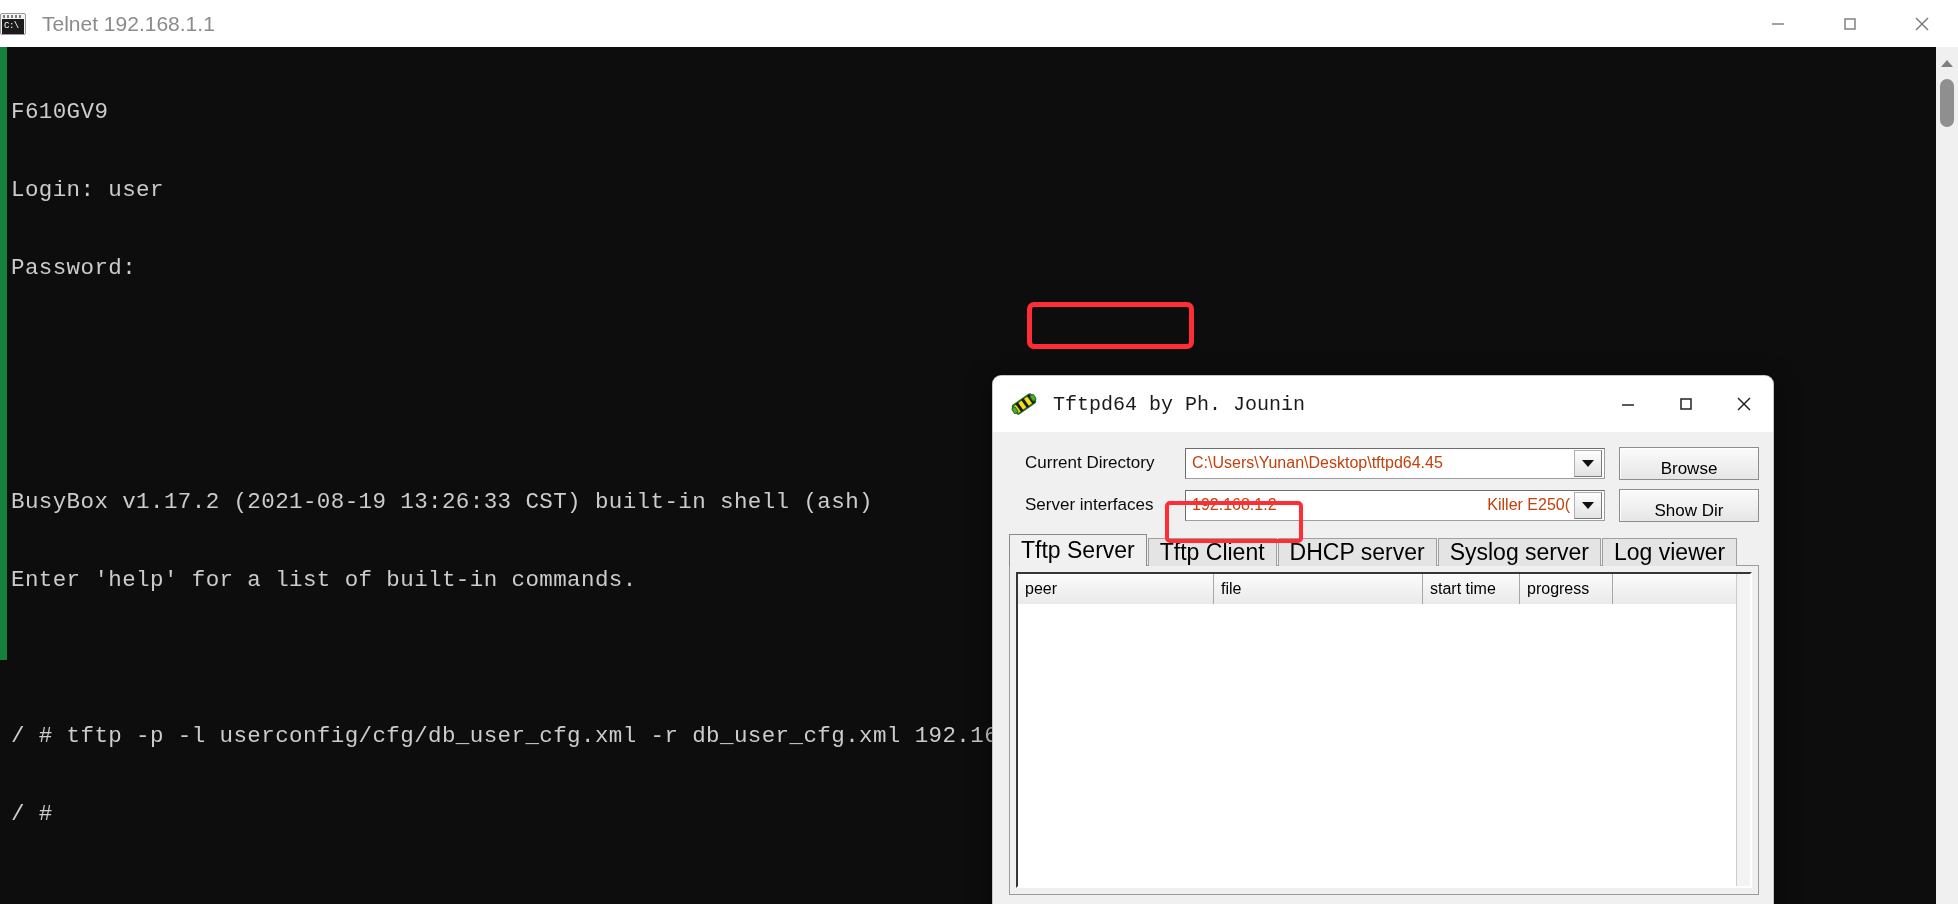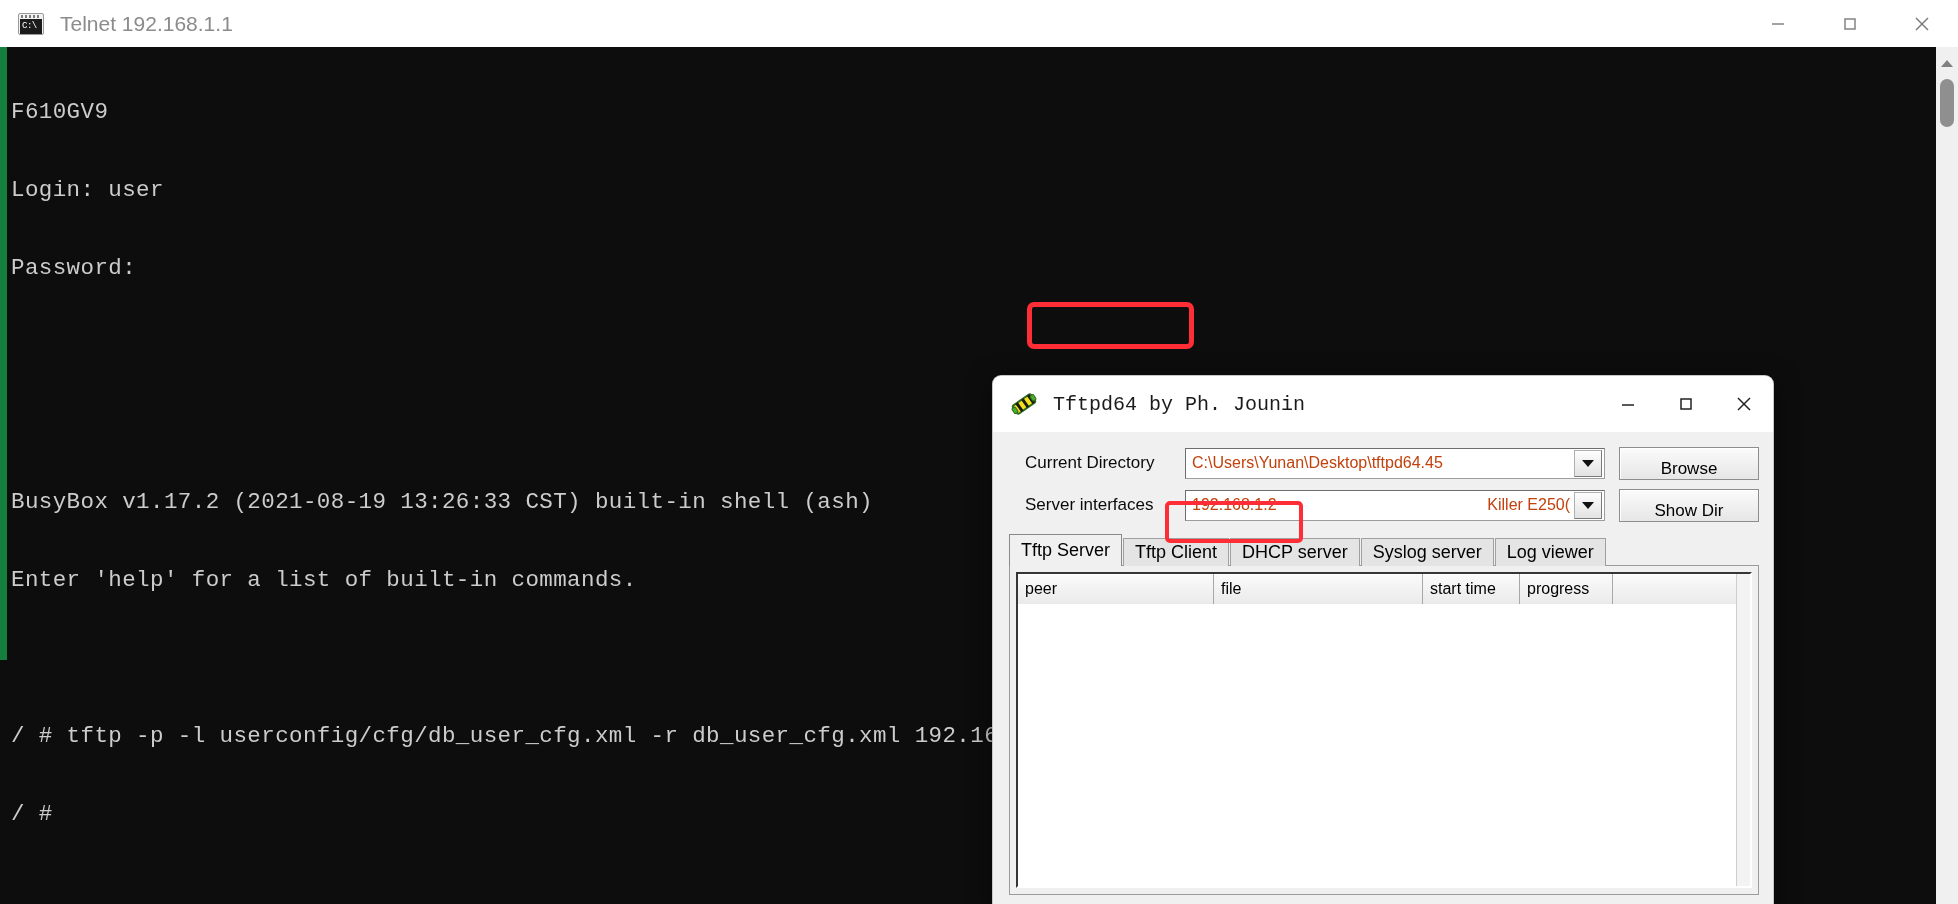--- a/index.html
+++ b/index.html
@@ -33,21 +33,20 @@
     left: 0; top: 0;
     width: 1958px;
     height: 47px;
     background: #ffffff;
     display: flex;
     align-items: center;
   }
   .console-titlebar .tb-left {
     display: flex;
     align-items: center;
-    padding-left: 18px;
     flex: 1 1 auto;
     height: 100%;
   }
   .cmd-icon {
     width: 26px; height: 22px;
     background: #f2f2f2;
     border: 1px solid #9a9a9a;
     border-radius: 2px;
     position: relative;
     flex: 0 0 auto;
@@ -312,21 +311,21 @@
     align-items: flex-end;
     height: 32px;
     position: relative;
     z-index: 2;
   }
   .tab {
     height: 28px;
     padding: 0 11px;
     display: flex;
     align-items: center;
-    font-size: 18px;
+    font-size: 23px;
     color: #000;
     background: #e4e4e4;
     border: 1px solid #a0a0a0;
     border-bottom: none;
     margin-right: 1px;
     white-space: nowrap;
   }
   .tab.active {
     height: 32px;
     background: #f0f0f0;

